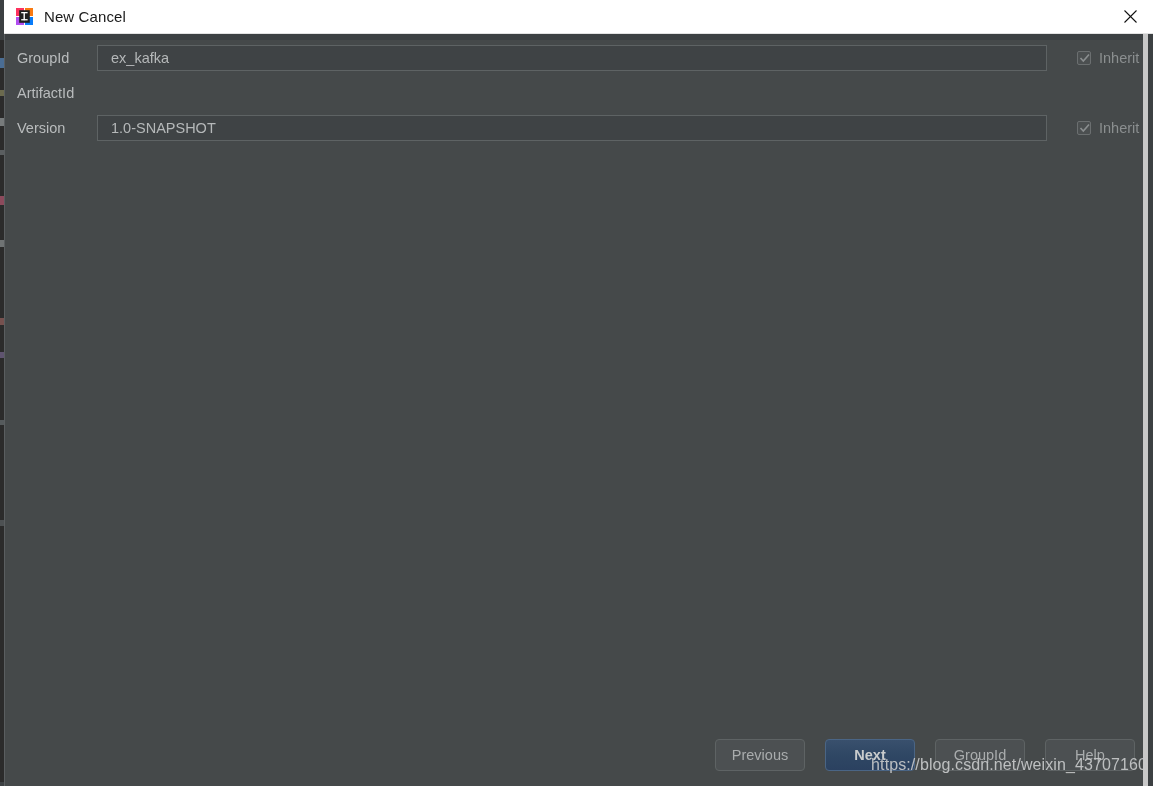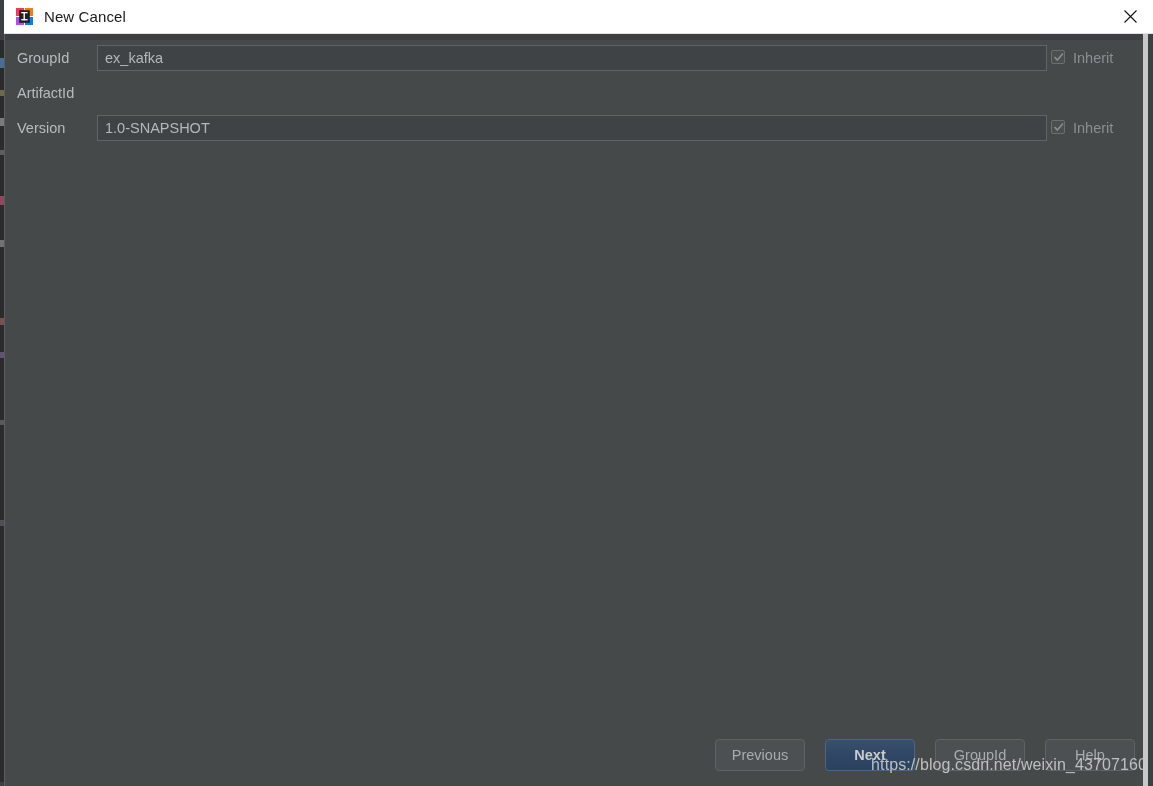--- a/index.html
+++ b/index.html
@@ -108,21 +108,21 @@
   }
   .text-input {
     flex: 0 0 auto;
     width: 950px;
     height: 26px;
     background: #3f4345;
     border: 1px solid #5e6364;
     color: #b5b8b9;
     font-family: "Liberation Sans", sans-serif;
     font-size: 14.5px;
-    padding: 0 7px;
+    padding: 0 13px;
     line-height: 24px;
     outline: none;
     position: relative;
     display: flex;
     align-items: center;
   }
   .text-input.focused {
     border: 1px solid #4a88c7;
     box-shadow: 0 0 0 1px rgba(74,136,199,.35);
   }
@@ -130,22 +130,22 @@
     display: inline-block;
     width: 1px;
     height: 16px;
     background: #b5b8b9;
     margin-left: 1px;
   }
 
   
   .inherit-group {
     display: flex;
-    align-items: flex-start;
-    margin-left: 4px;
+    align-items: center;
+    margin-left: 30px;
     flex: 0 0 auto;
   }
   .checkbox {
     width: 14px; height: 14px;
     border: 1px solid #6b6f70;
     background: #4b4f50;
     border-radius: 2px;
     position: relative;
     flex: 0 0 auto;
   }

